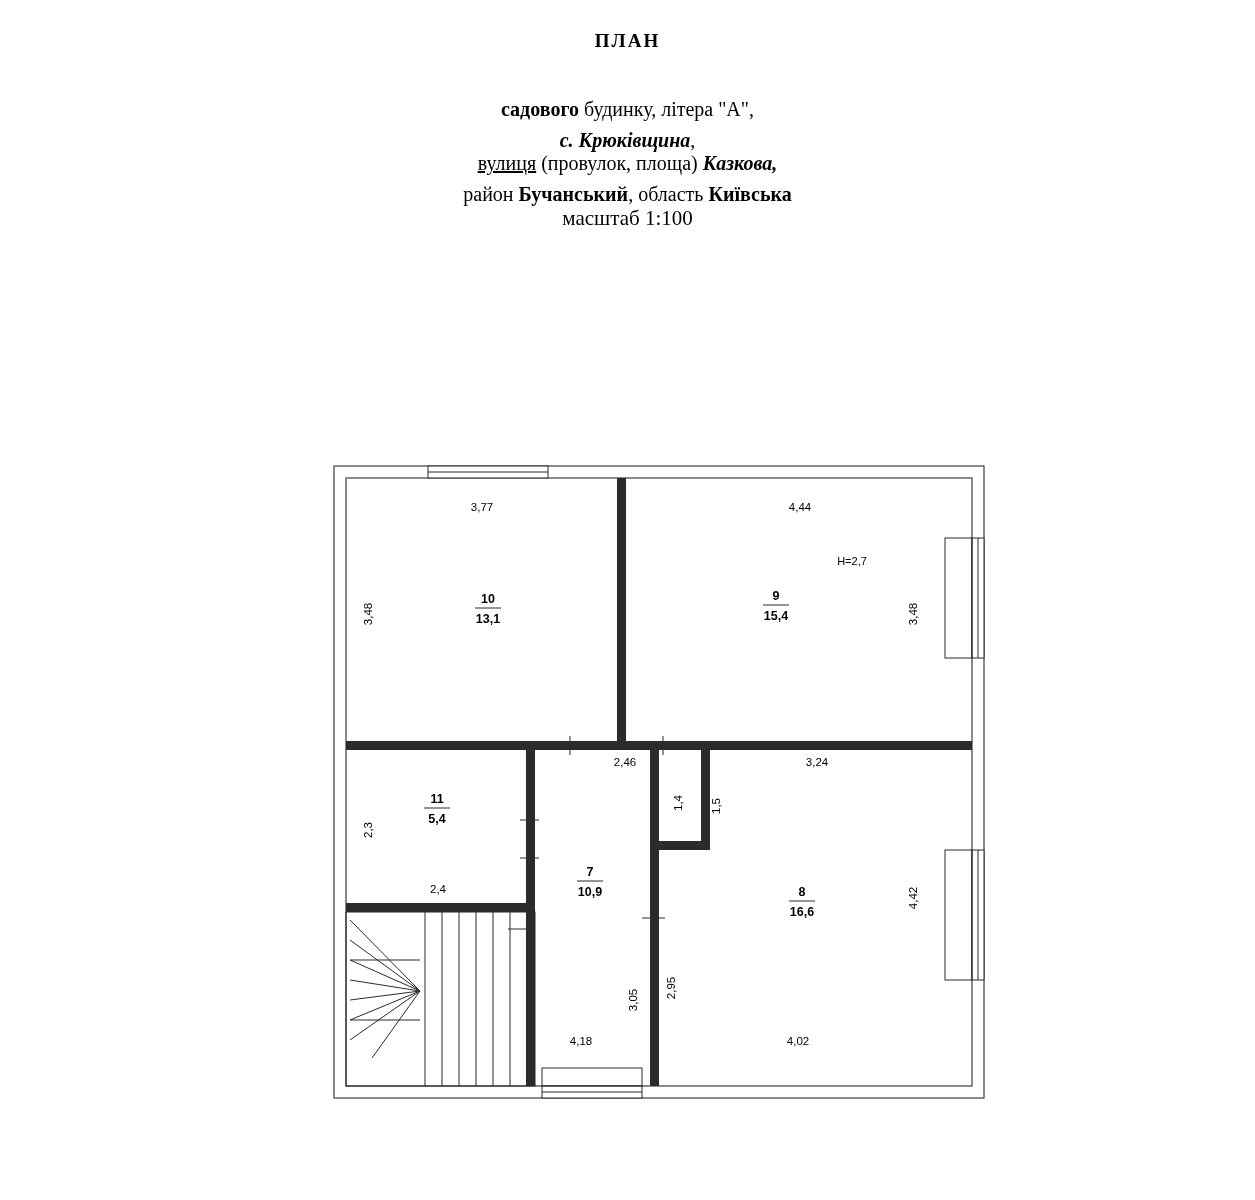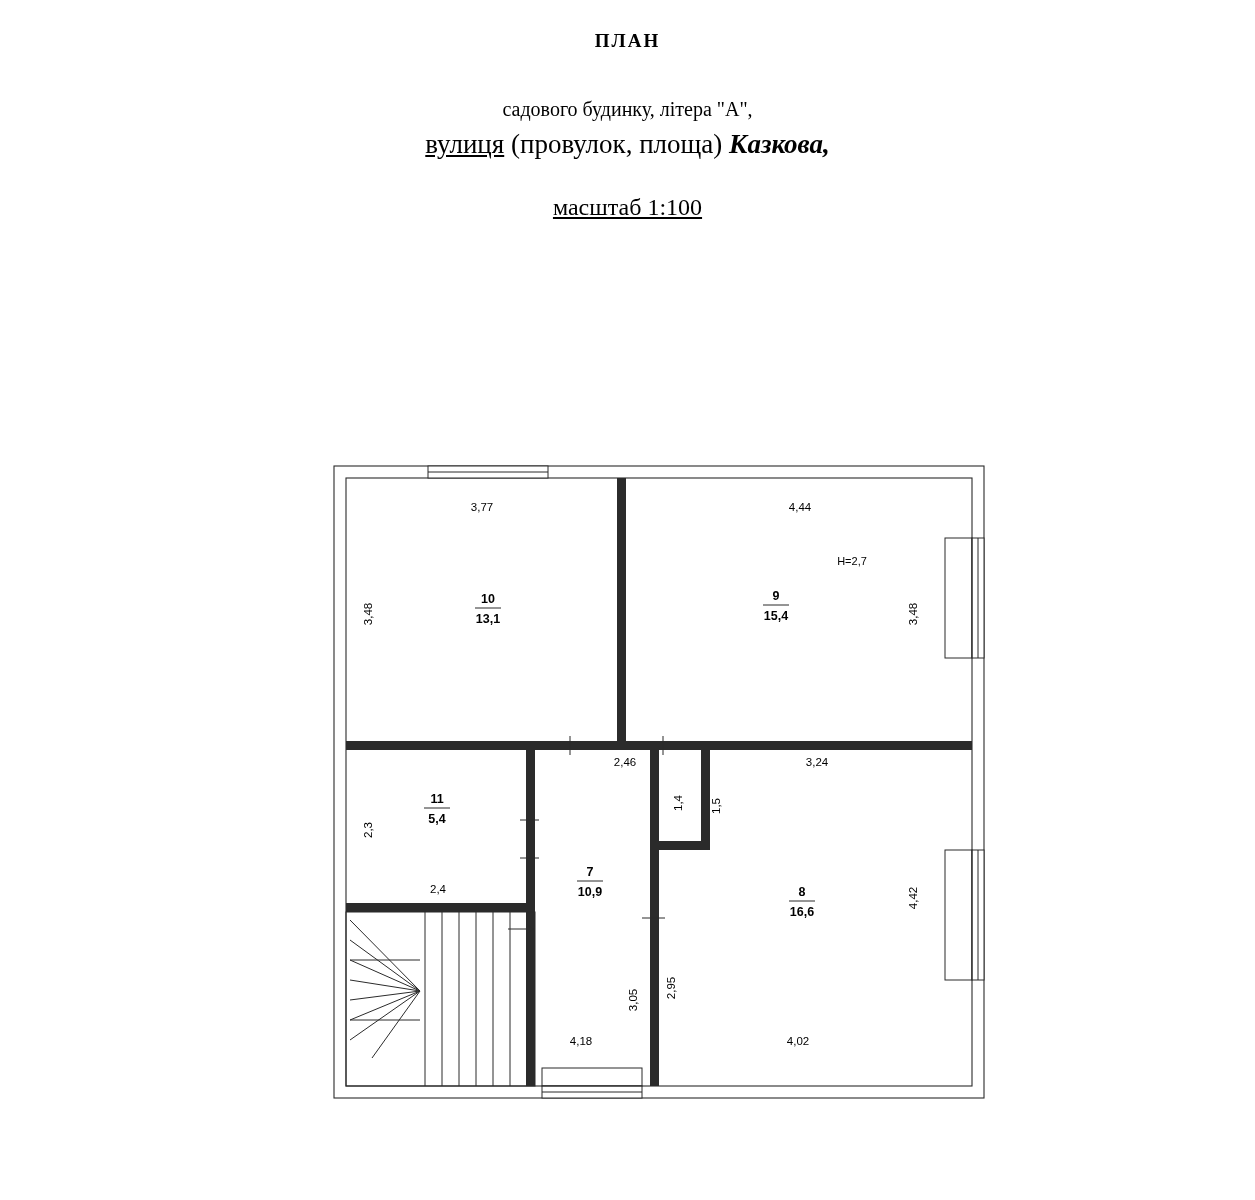--- a/index.html
+++ b/index.html
@@ -32,37 +32,34 @@
   }
   .line1 {
     font-size: 20px;
     margin-top: 46px;
   }
   .line2 {
     font-size: 20px;
     margin-top: 8px;
   }
   .line3 {
-    font-size: 27px;
+    font-size: 20px;
+  }
+  .line4 {
+    font-size: 20px;
     margin-top: 8px;
   }
-  .line4 {
-    font-size: 20px;
-    margin-top: 8px;
-  }
   .scale-line {
-    font-size: 24px;
-    margin-top: 34px;
-    text-decoration: underline;
+    font-size: 21px;
   }
   .floor-line {
     font-size: 21px;
     margin-top: 40px;
   }
-  .b { font-weight: normal; }
+  .b { font-weight: bold; }
   .bi { font-weight: bold; font-style: italic; }
   .u { text-decoration: underline; }
   .floor-letter {
     font-weight: bold;
     text-decoration: underline;
     padding: 0 22px;
   }
 
   
   #plan {
@@ -108,25 +105,31 @@
 </head>
 <body>
 
 <div class="header">
   <div class="plan-title">ПЛАН</div>
 
   <div class="line1">
     <span class="b">садового</span><span> будинку, літера "А",</span>
   </div>
 
+  <div class="line2">
+    <span class="bi">с. Крюківщина</span><span>,</span>
+  </div>
 
   <div class="line3">
     <span class="u">вулиця</span><span> (провулок, площа) </span><span class="bi">Казкова,</span>
   </div>
 
+  <div class="line4">
+    <span>район </span><span class="b">Бучанський</span><span>, область </span><span class="b">Київська</span>
+  </div>
 
   <div class="scale-line">масштаб 1:100</div>
 
 </div>
 
 <div id="plan">
 <svg width="680" height="680" viewBox="0 0 680 680" xmlns="http://www.w3.org/2000/svg">
 
   <g>
 

